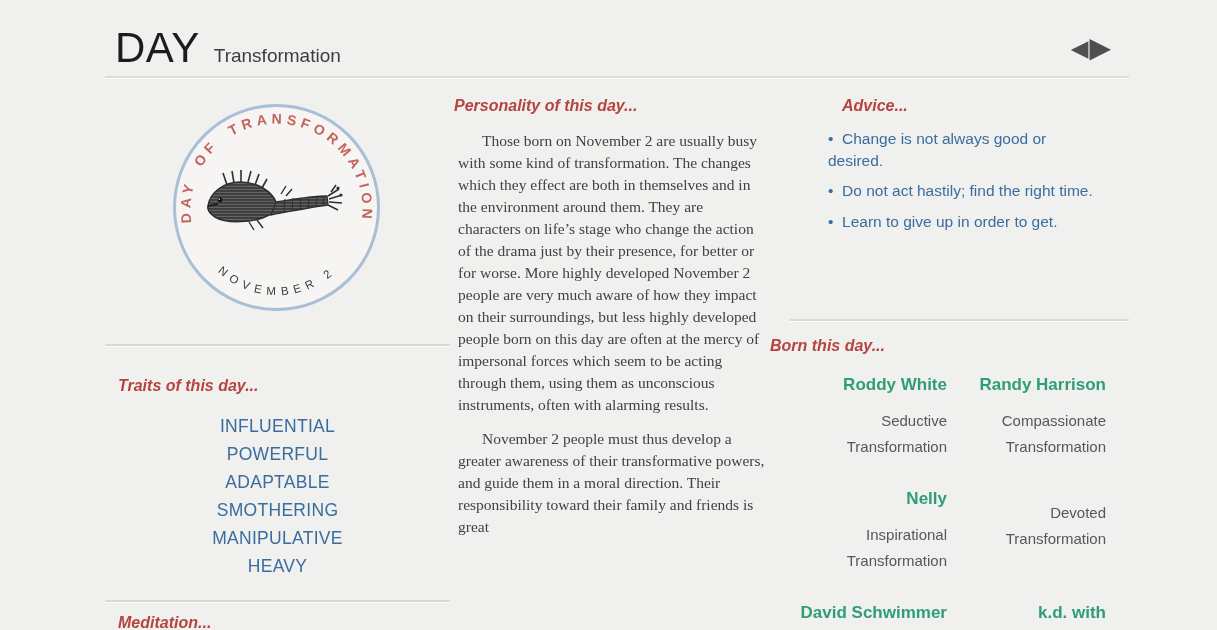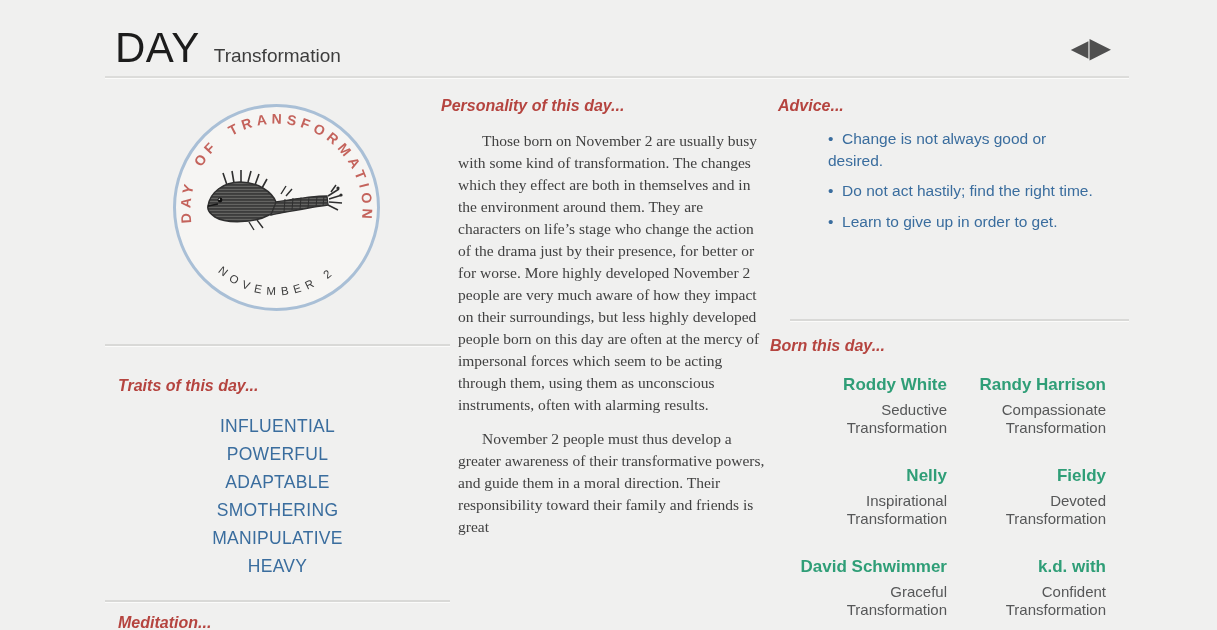--- a/index.html
+++ b/index.html
@@ -25,37 +25,37 @@
   
   .seal { position:absolute; left:171px; top:102px; }
   .traits-divider { left:105px; top:344px; width:345px; }
   .traits-heading { position:absolute; left:118px; top:377px; }
   .traits-list { position:absolute; left:105px; top:412px; width:345px;
     list-style:none; text-align:center; }
   .traits-list li { font-size:17.5px; line-height:28px; color:#3a6d9e; letter-spacing:0.3px; }
   .meditation-divider { left:105px; top:600px; width:345px; }
   .meditation-heading { position:absolute; left:118px; top:614px; }
   
-  .personality-heading { position:absolute; left:441px; top:97px; }
+  .personality-heading { position:absolute; left:454px; top:97px; }
   .personality-body { position:absolute; left:458px; top:130px; width:308px;font-family:Liberation Serif, serif; }
   .personality-body p { font-size:15.5px; line-height:22px; color:#414141;
     text-indent:24px; margin-bottom:12px; }
   
-  .advice-heading { position:absolute; left:778px; top:97px; }
+  .advice-heading { position:absolute; left:842px; top:97px; }
   .advice-list { position:absolute; left:790px; top:128px; width:308px; list-style:none; }
   .advice-list li { font-size:15.5px; line-height:21.5px; color:#3a6d9e;
     padding-left:38px; margin-bottom:9px; }
   .advice-list li::before { content:"\2022\00a0\00a0"; color:#3a6d9e; }
   .advice-divider { left:790px; top:319px; width:339px; }
   .born-heading { position:absolute; left:770px; top:337px; }
   .born-grid { position:absolute; left:800px; top:374px; width:306px;
     display:grid; grid-template-columns:1fr 1fr; column-gap:12px; row-gap:28px; }
   .person { text-align:right; }
   .person .name { font-size:17px; font-weight:700; color:#2f9e77; line-height:22px; }
-  .person .desc { font-size:15px; color:#565758; line-height:18px; margin-top:5px; }
+  .person .desc { font-size:15px; color:#565758; line-height:26px; margin-top:12px; }
 </style>
 </head>
 <body>
 
 <div class="page">
 
   <div class="hdr">
     <span class="title">DAY</span>
     <span class="subtitle">Transformation</span>
   </div>
@@ -133,21 +133,20 @@
     </div>
     <div class="person">
       <div class="name">Randy Harrison</div>
       <div class="desc">Compassionate Transformation</div>
     </div>
     <div class="person">
       <div class="name">Nelly</div>
       <div class="desc">Inspirational Transformation</div>
     </div>
     <div class="person">
-      <div class="name">Fieldy</div>
       <div class="desc">Devoted Transformation</div>
     </div>
     <div class="person">
       <div class="name">David Schwimmer</div>
       <div class="desc">Graceful Transformation</div>
     </div>
     <div class="person">
       <div class="name">k.d. with</div>
       <div class="desc">Confident Transformation</div>
     </div>

